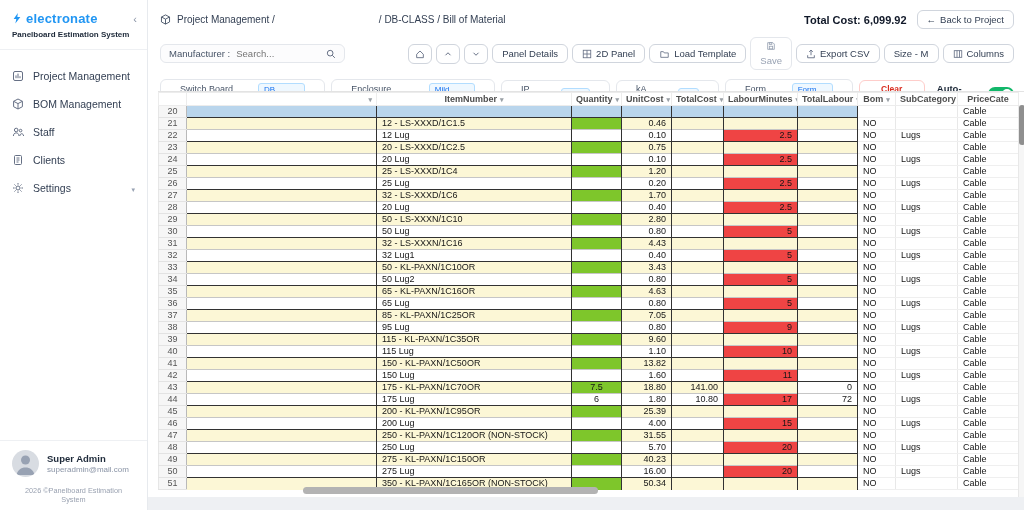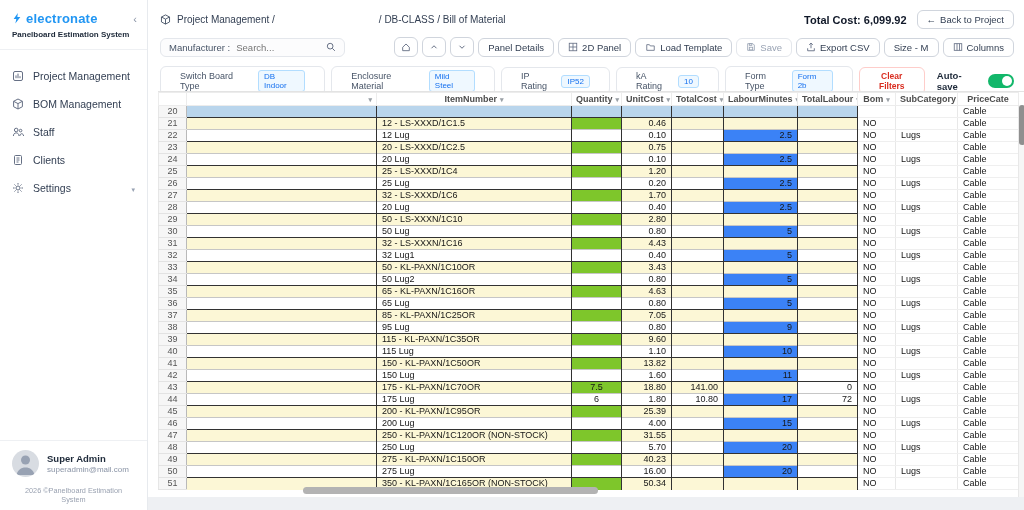--- a/index.html
+++ b/index.html
@@ -25,21 +25,21 @@
   
   .main { position:absolute; left:148px; top:0; right:0; bottom:0; background:#fff; }
   .page-bottom-strip { position:absolute; left:0; right:0; bottom:0; height:13px; background:#eef0f3; }
 
   .topbar { display:flex; align-items:center; padding:10px 10px 4px 12px; }
   .breadcrumb { display:flex; align-items:center; gap:6px; font-size:10px; color:#344054; font-weight:500; }
   .bc-redacted { display:inline-block; width:92px; }
   .topbar-right { margin-left:auto; display:flex; align-items:center; gap:10px; }
   .total-cost { font-size:11px; font-weight:bold; color:#101828; }
   .btn { display:inline-flex; align-items:center; gap:4px; background:#fff; border:1px solid #d0d5dd; border-radius:6px; padding:3px 9px; font-size:9.5px; color:#344054; font-weight:500; cursor:pointer; white-space:nowrap; }
-  .btn.disabled { color:#98a2b3; border-color:#e4e7ec; }
+  .btn.disabled { color:#98a2b3; border-color:#e4e7ec;flex-direction:column; }
   .icon-btn { width:24px; height:20px; padding:0; justify-content:center; }
 
   .toolbar { display:flex; align-items:center; gap:4px; padding:4px 10px 2px 12px; }
   .manu-group { display:flex; align-items:center; gap:6px; border:1px solid #e4e7ec; background:#fcfcfd; border-radius:6px; padding:3px 8px; }
   .manu-label { font-size:9.5px; color:#475467; }
   .manu-input { border:none; outline:none; background:transparent; font-size:9.5px; width:84px; color:#344054; font-family:"Liberation Sans",sans-serif; }
   .toolbar .spacer { flex:1; }
 
   .filterbar { display:flex; align-items:center; gap:6px; padding:7px 10px 6px 12px; }
   .chip { display:flex; align-items:center; gap:5px; border:1px solid #e4e7ec; background:#fff; border-radius:6px; padding:3px 19px; cursor:pointer; }
@@ -60,21 +60,21 @@
   #grid th .caret { color:#9aa0a6; margin-left:3px; }
   #grid th.desc { text-align:right; }
   #grid td { height:11.3px; line-height:11px; padding:0 5px; white-space:nowrap; overflow:hidden; }
   col.w0{width:28px} col.w1{width:190px} col.w2{width:195px} col.w3{width:50px} col.w4{width:50px}
   col.w5{width:52px} col.w6{width:74px} col.w7{width:60px} col.w8{width:38px} col.w9{width:62px} col.w10{width:61px}
   #grid td.rn { background:#f6f6f6; color:#555; text-align:center; border-right:1px solid #b9b9b9; border-bottom:1px solid #e3e3e3; border-left:1px solid #e6e6e6; padding:0 2px; }
   #grid td.m { border-right:1px solid #323232; }
   tr.item td.m { background:#FCF7D6; border-top:1px solid #323232; }
   tr.item td.qty { background:#7EC62B; }
   tr.lug td.m { background:#fff; border-top:1px solid #c6c6c6; }
-  tr.lug td.lab { background:#3b82f6; }
+  tr.lug td.lab { background:#ef4444; }
   tr.sel td.m { background:#B9D5EC; }
   tr.sel td { height:8px; line-height:8px; }
   #grid td.r { background:#fff; border-right:1px solid #e8e8e8; border-bottom:1px solid #efefef; }
   #grid td.white { background:#fff !important; }
   td.itm,td.desc,td.bom,td.sub,td.price { text-align:left; }
   td.qty { text-align:center; }
   td.unit,td.totalc,td.lab,td.tlab { text-align:right; }
 
   .vscroll { position:absolute; top:13px; right:0; width:6px; bottom:0; background:#f6f6f6; border-left:1px solid #e8e8e8; }
   .vthumb { position:absolute; top:0; left:0; width:6px; height:40px; background:#8f8f8f; border-radius:3px; }

